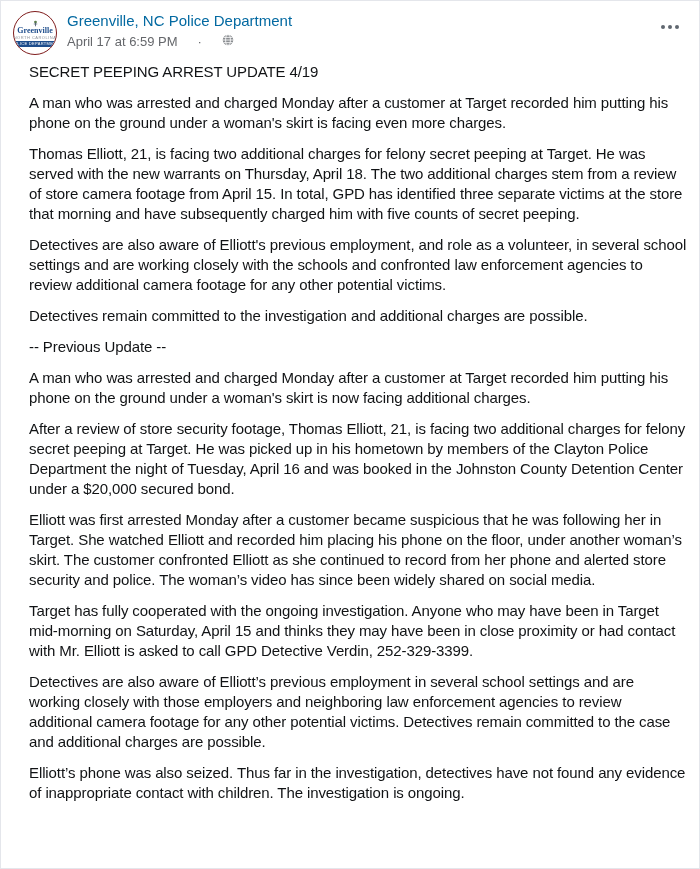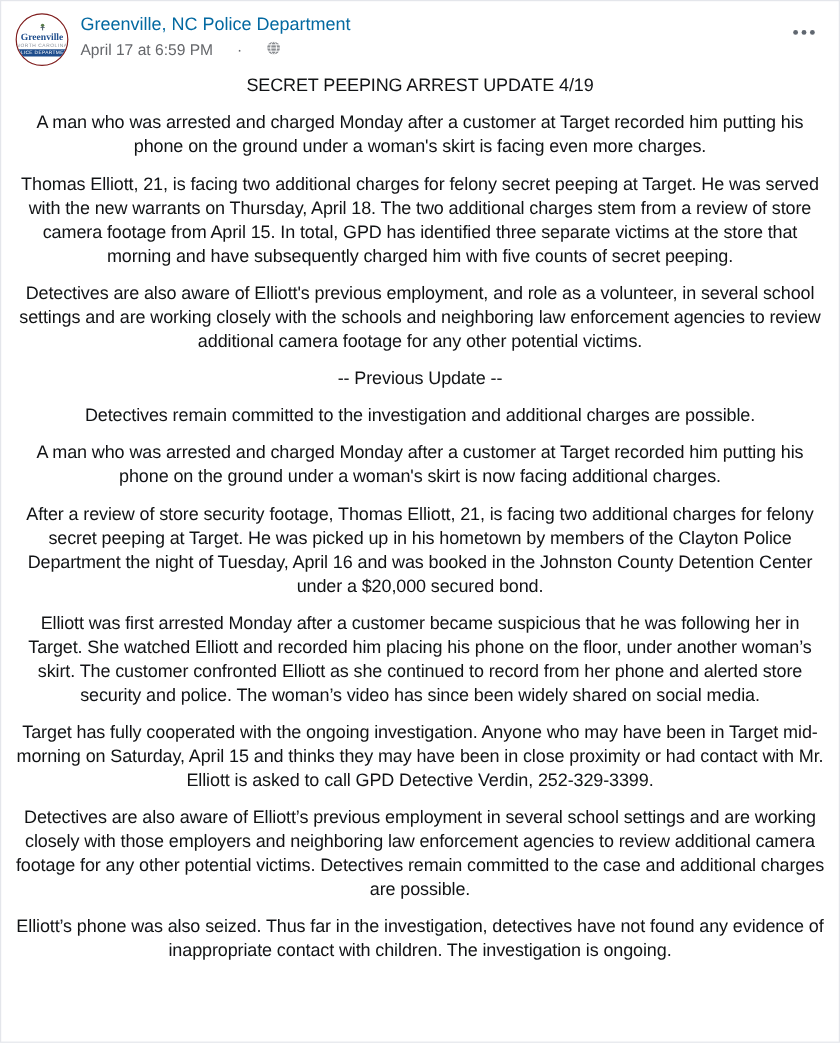--- a/index.html
+++ b/index.html
@@ -96,21 +96,21 @@
   }
 
   
   .post-body {
     padding: 7px 12px 0 12px;
     font-size: 15px;
     line-height: 20px;
     letter-spacing: -0.1px;
     color: #111315;
   }
-  .post-body p { margin: 0 0 11px 0; text-align: center; }
+  .post-body p { margin: 0 0 11px 16px; }
 </style>
 </head>
 <body>
 
 <div>
 
   <div class="post-header">
 
     <div class="avatar">
       <div class="av-seal">
@@ -147,23 +147,23 @@
       <i></i>
       <i></i>
     </div>
 
   </div>
 
   <div class="post-body">
     <p>SECRET PEEPING ARREST UPDATE 4/19</p>
     <p>A man who was arrested and charged Monday after a customer at Target recorded him putting his phone on the ground under a woman's skirt is facing even more charges.</p>
     <p>Thomas Elliott, 21, is facing two additional charges for felony secret peeping at Target. He was served with the new warrants on Thursday, April 18. The two additional charges stem from a review of store camera footage from April 15. In total, GPD has identified three separate victims at the store that morning and have subsequently charged him with five counts of secret peeping.</p>
-    <p>Detectives are also aware of Elliott's previous employment, and role as a volunteer, in several school settings and are working closely with the schools and neighboring law enforcement agencies to review additional camera footage for any other potential victims.</p>
+    <p>Detectives are also aware of Elliott's previous employment, and role as a volunteer, in several school settings and are working closely with the schools and confronted law enforcement agencies to review additional camera footage for any other potential victims.</p>
+    <p>Detectives remain committed to the investigation and additional charges are possible.</p>
     <p>-- Previous Update --</p>
-    <p>Detectives remain committed to the investigation and additional charges are possible.</p>
     <p>A man who was arrested and charged Monday after a customer at Target recorded him putting his phone on the ground under a woman's skirt is now facing additional charges.</p>
     <p>After a review of store security footage, Thomas Elliott, 21, is facing two additional charges for felony secret peeping at Target. He was picked up in his hometown by members of the Clayton Police Department the night of Tuesday, April 16 and was booked in the Johnston County Detention Center under a $20,000 secured bond.</p>
     <p>Elliott was first arrested Monday after a customer became suspicious that he was following her in Target. She watched Elliott and recorded him placing his phone on the floor, under another woman’s skirt. The customer confronted Elliott as she continued to record from her phone and alerted store security and police. The woman’s video has since been widely shared on social media.</p>
     <p>Target has fully cooperated with the ongoing investigation. Anyone who may have been in Target mid-morning on Saturday, April 15 and thinks they may have been in close proximity or had contact with Mr. Elliott is asked to call GPD Detective Verdin, 252-329-3399.</p>
     <p>Detectives are also aware of Elliott’s previous employment in several school settings and are working closely with those employers and neighboring law enforcement agencies to review additional camera footage for any other potential victims. Detectives remain committed to the case and additional charges are possible.</p>
     <p>Elliott’s phone was also seized. Thus far in the investigation, detectives have not found any evidence of inappropriate contact with children. The investigation is ongoing.</p>
   </div>
 
 </div>
 

